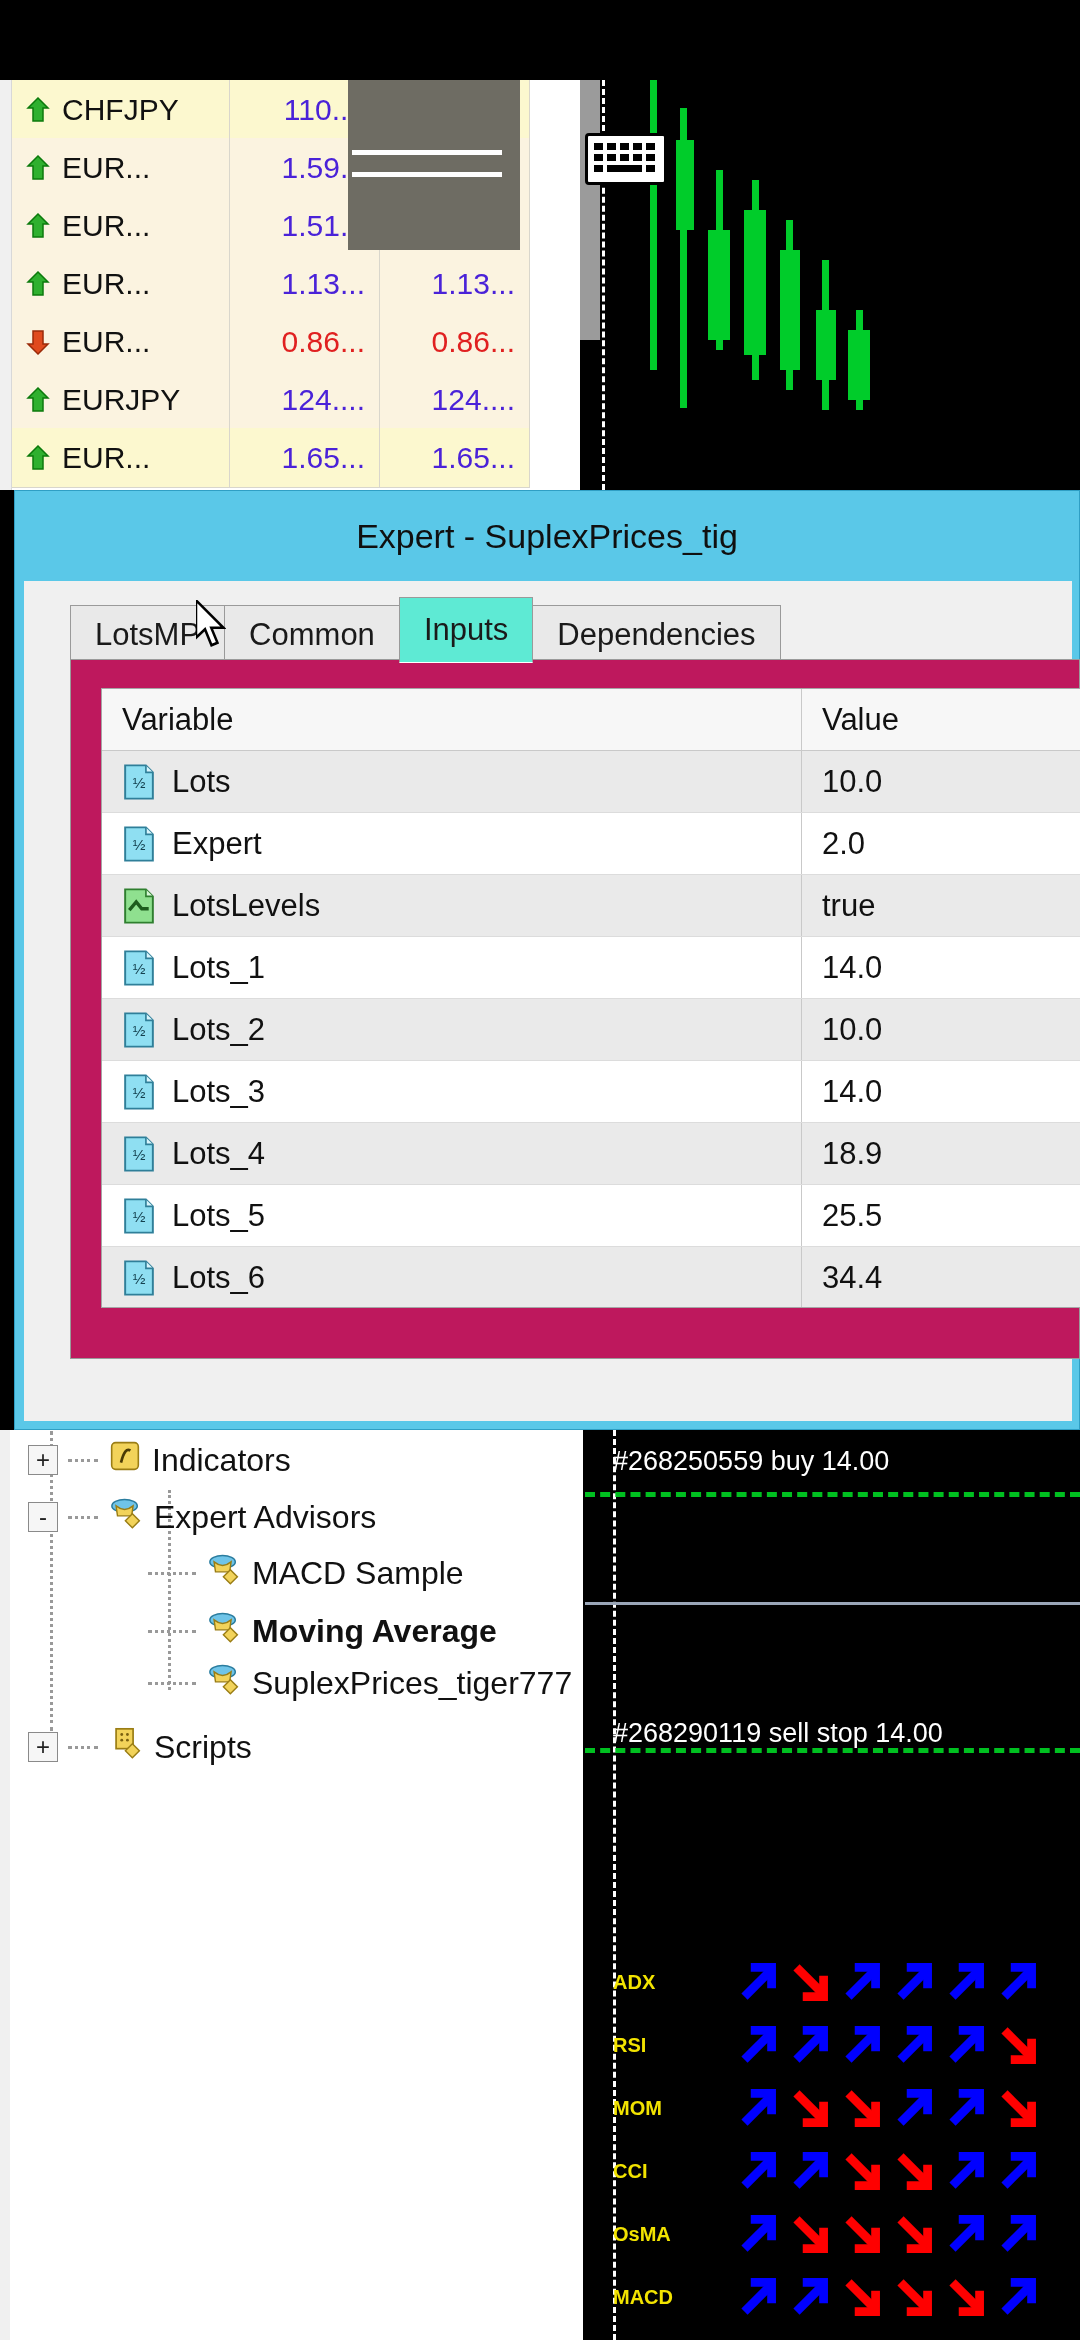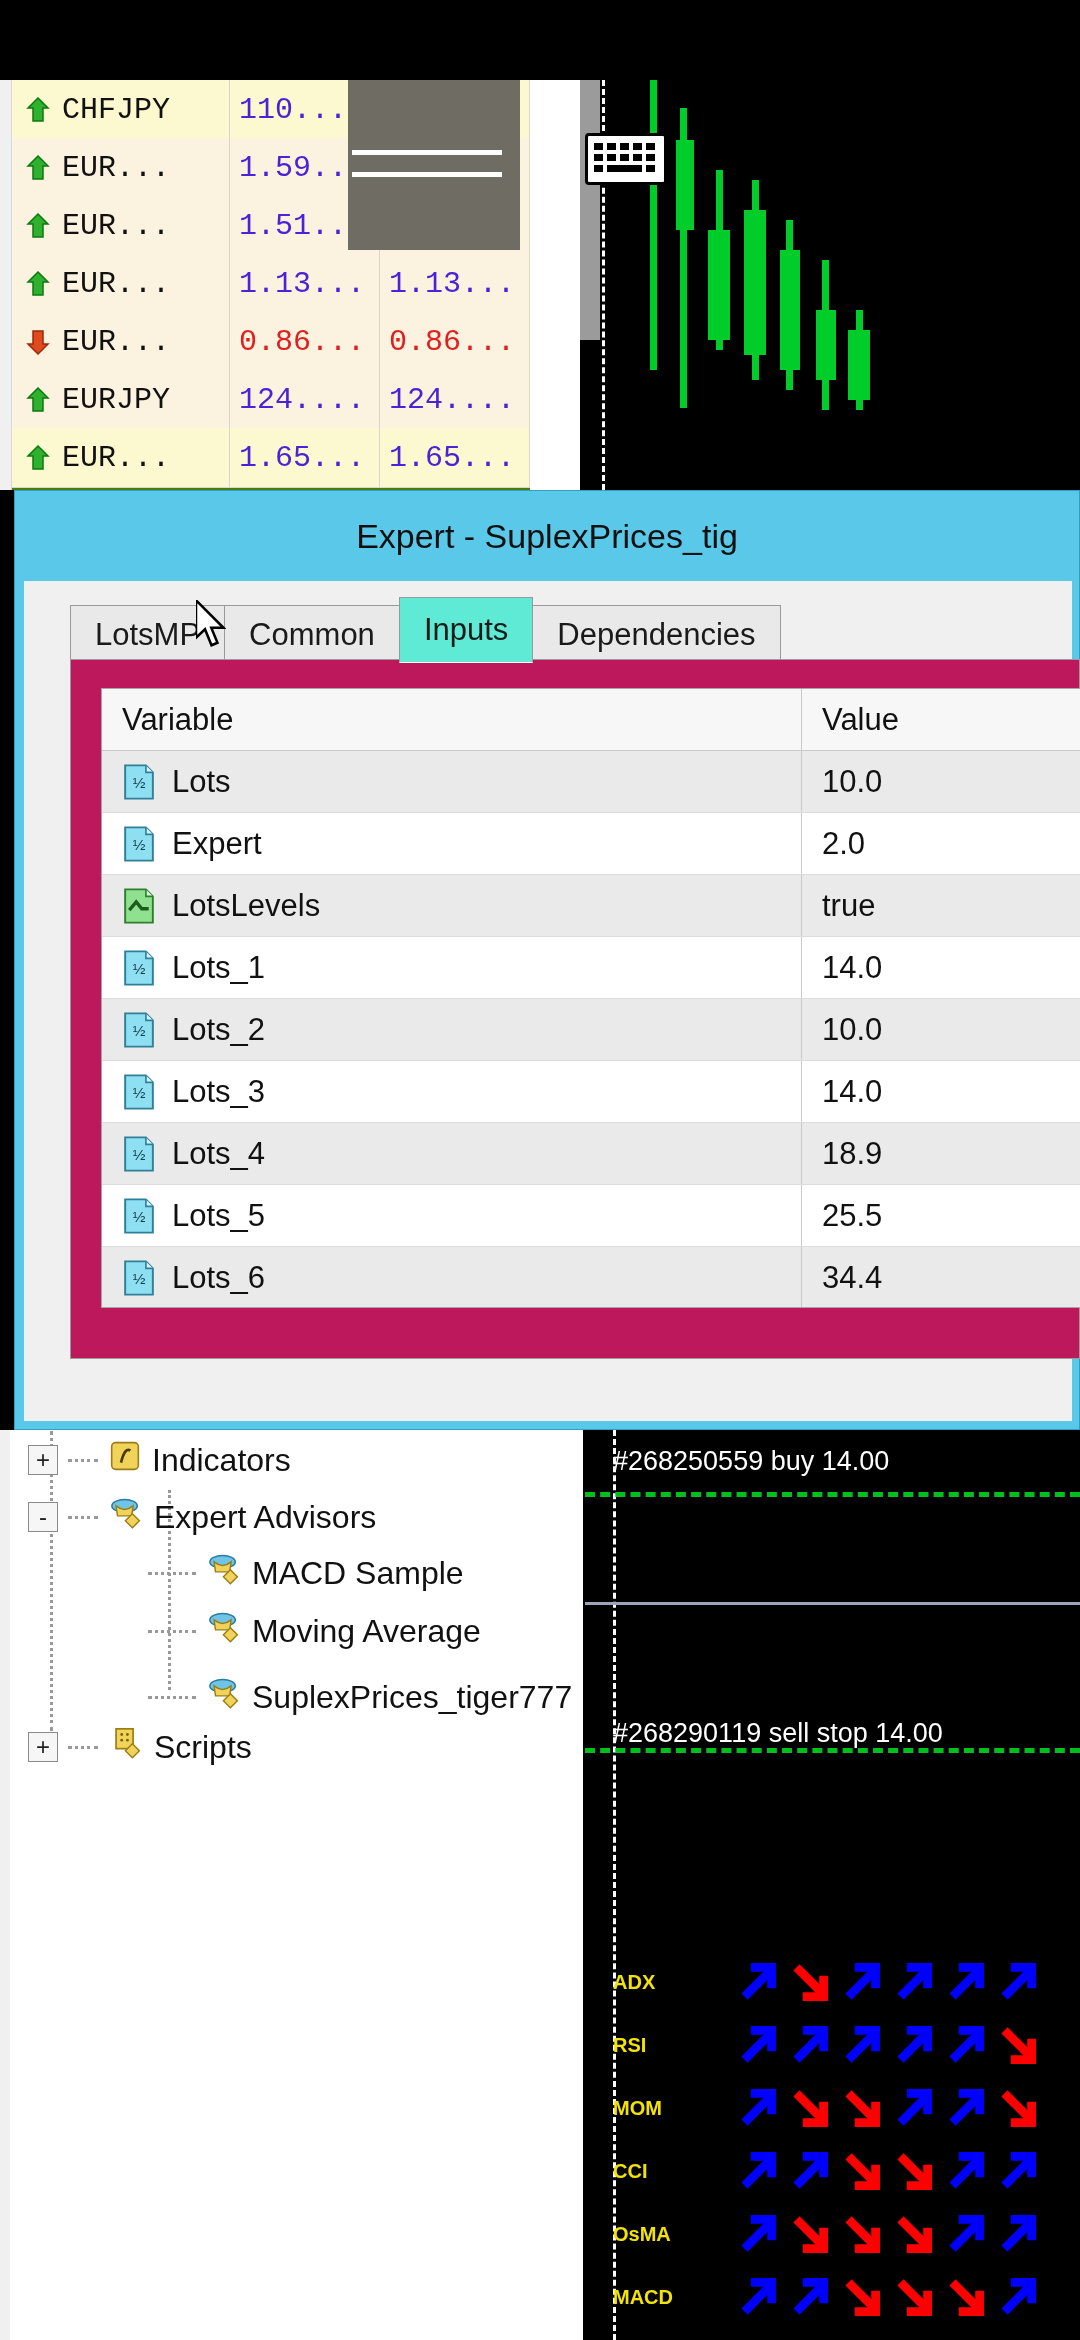--- a/index.html
+++ b/index.html
@@ -8,21 +8,21 @@
     background: #000;
     font-family: "Liberation Sans", sans-serif;
     overflow: hidden;
   }
   #root { position: relative; width: 1080px; height: 2340px; background:#000; }
 
   
   .top-black { position:absolute; left:0; top:0; width:1080px; height:80px; background:#000; }
 
   
-  .mw { position:absolute; left:0; top:80px; width:602px; height:410px; background:#4d7c0f;font-family:Liberation Mono, monospace; }
+  .mw { position:absolute; left:0; top:80px; width:602px; height:410px; background:#ffffff; }
   .mw-scroll { position:absolute; left:0; top:0; width:12px; height:410px;
                background:#f0f0f0; border-right:1px solid #d8d8d8; }
   .mw-row { position:absolute; left:12px; width:518px; height:60px;
             display:flex; align-items:center;
             border-bottom:1px solid #d9d6cc; background:#fbf3e0; }
   .mw-row.hl { background:#fcf8cf; }
   .mw-sym { width:218px; display:flex; align-items:center; gap:12px;
             padding-left:14px; font-size:30px; color:#111;
             border-right:1px solid #d9d6cc; height:100%; }
   .mw-bid, .mw-ask { width:150px; text-align:right; padding-right:14px;
@@ -446,30 +446,30 @@
         </div>
         <div class="tnode" style="top: 122px; left: 148px;">
           <span class="dots" style="width:48px;"></span>
           <span><svg width="36" height="34" viewBox="0 0 24 24">
               <ellipse cx="11" cy="7" rx="9" ry="4.5" fill="#6fc4e8" stroke="#2a7c9e" stroke-width="1"></ellipse>
               <path d="M5 7 q6 5 12 0 l-1 7 h-10 z" fill="#f2d35a" stroke="#9a7d14" stroke-width="1"></path>
               <rect x="13" y="14" width="7" height="7" transform="rotate(45 16.5 17.5)" fill="#f2d35a" stroke="#9a7d14" stroke-width="1"></rect>
             </svg></span>
           <span>MACD Sample</span>
         </div>
-        <div class="tnode" style="top: 180px; left: 148px;">
+        <div class="tnode" style="top: 180px; left: 148px; font-weight: bold;">
           <span class="dots" style="width:48px;"></span>
           <span><svg width="36" height="34" viewBox="0 0 24 24">
               <ellipse cx="11" cy="7" rx="9" ry="4.5" fill="#6fc4e8" stroke="#2a7c9e" stroke-width="1"></ellipse>
               <path d="M5 7 q6 5 12 0 l-1 7 h-10 z" fill="#f2d35a" stroke="#9a7d14" stroke-width="1"></path>
               <rect x="13" y="14" width="7" height="7" transform="rotate(45 16.5 17.5)" fill="#f2d35a" stroke="#9a7d14" stroke-width="1"></rect>
             </svg></span>
           <span>Moving Average</span>
         </div>
-        <div class="tnode" style="top: 246px; left: 148px;">
+        <div class="tnode" style="top: 232px; left: 148px;">
           <span class="dots" style="width:48px;"></span>
           <span><svg width="36" height="34" viewBox="0 0 24 24">
               <ellipse cx="11" cy="7" rx="9" ry="4.5" fill="#6fc4e8" stroke="#2a7c9e" stroke-width="1"></ellipse>
               <path d="M5 7 q6 5 12 0 l-1 7 h-10 z" fill="#f2d35a" stroke="#9a7d14" stroke-width="1"></path>
               <rect x="13" y="14" width="7" height="7" transform="rotate(45 16.5 17.5)" fill="#f2d35a" stroke="#9a7d14" stroke-width="1"></rect>
             </svg></span>
           <span>SuplexPrices_tiger777</span>
         </div>
         <div class="tnode" style="top: 296px; left: 28px;">
           <span class="pm">+</span>

